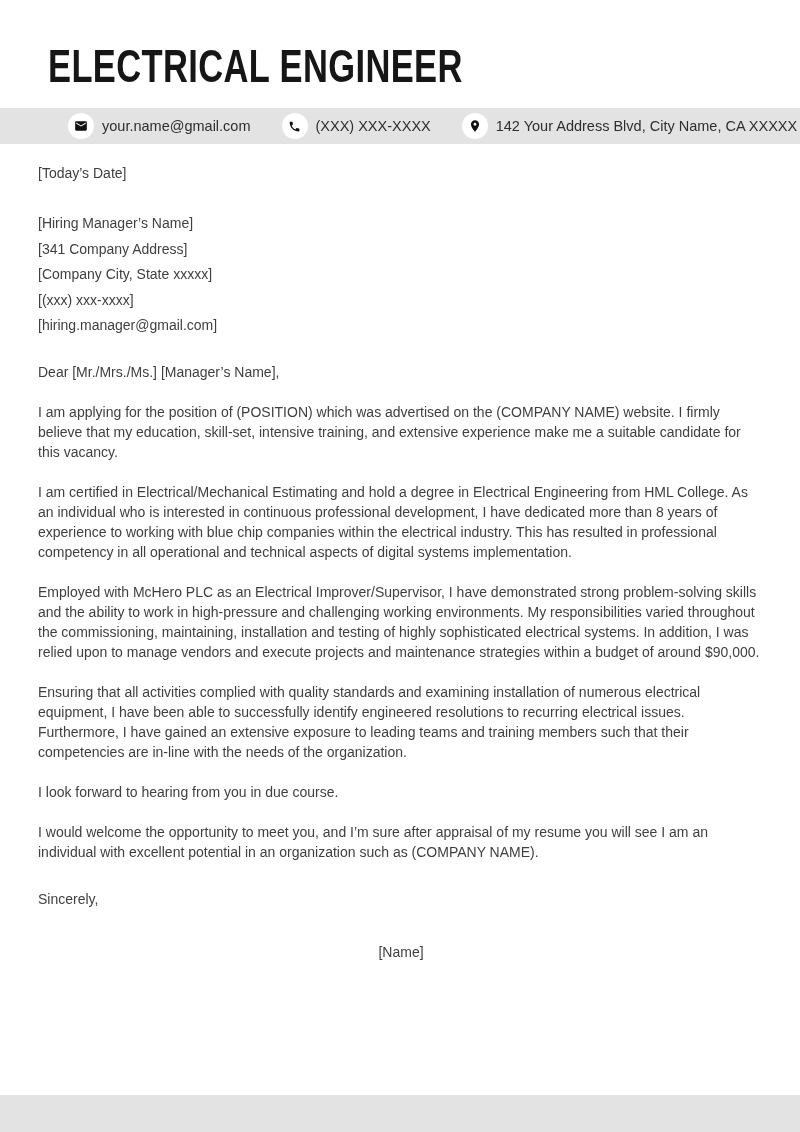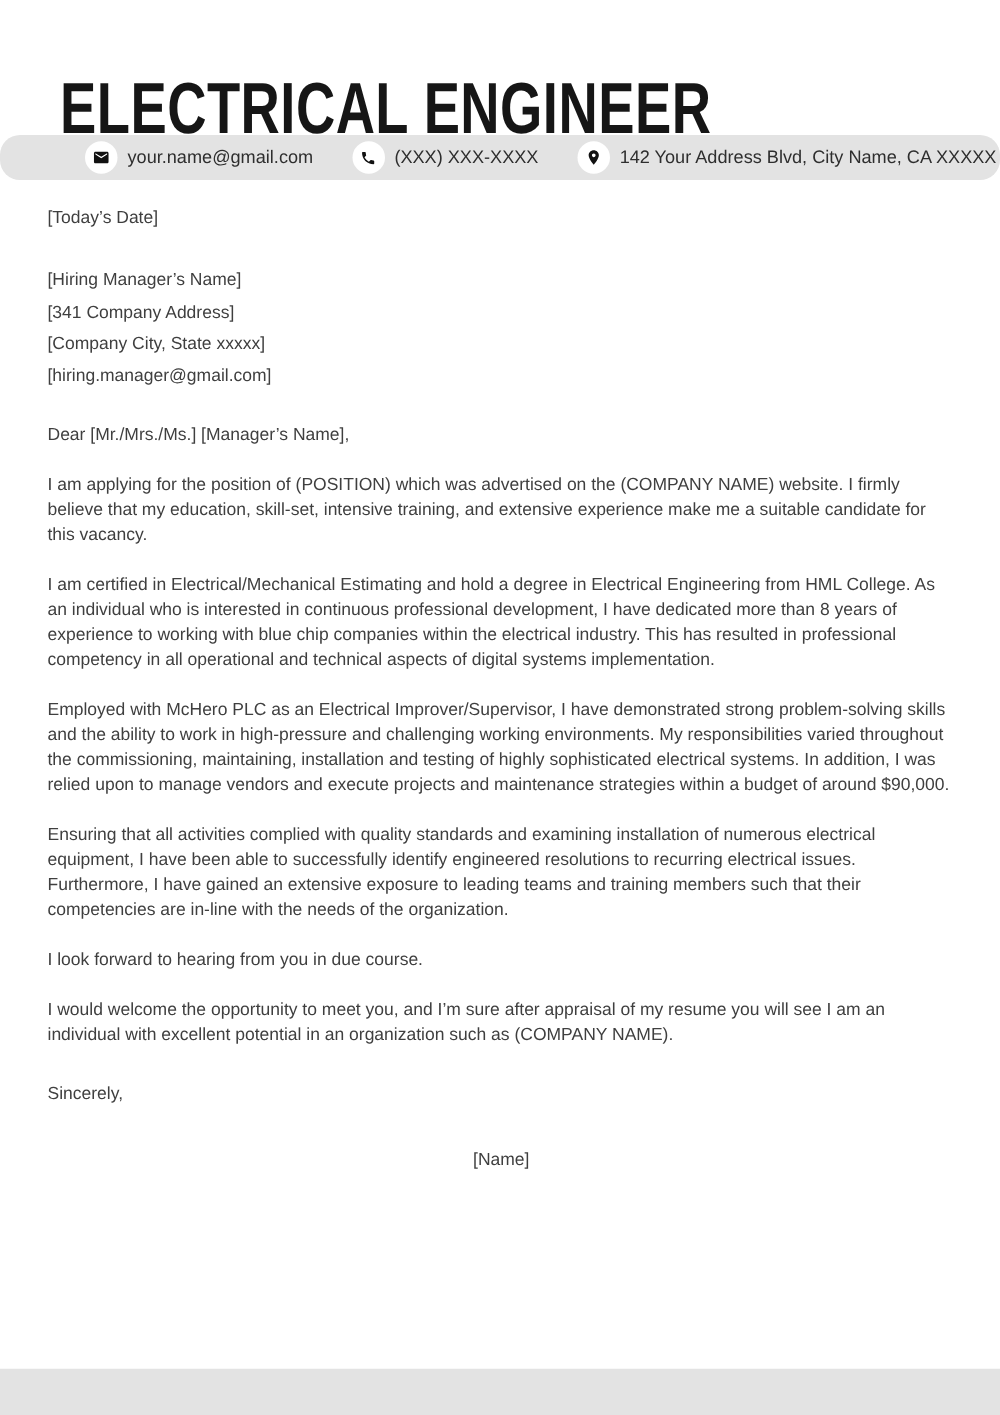--- a/index.html
+++ b/index.html
@@ -9,22 +9,22 @@
     width: 800px;
     height: 1132px;
     margin: 0 auto;
     background: #ffffff;
     overflow: hidden;
     font-family: "Liberation Sans", "DejaVu Sans", sans-serif;
     color: #3f3f3f;
   }
   
   .title {
-    margin: 58px 0 0 48px;
-    font-size: 58px;
+    margin: 37px 0 0 48px;
+    font-size: 46px;
     font-weight: 700;
     line-height: 58px;
     color: #161616;
     white-space: nowrap;
   }
   .title .squeeze {
     display: inline-block;
     transform: scaleX(0.75);
     transform-origin: left center;
     letter-spacing: 0.5px;
@@ -34,21 +34,20 @@
     position: absolute;
     top: 108px;
     left: 0;
     width: 800px;
     height: 36px;
     background: #e3e3e3;
     display: flex;
     align-items: center;
     padding-left: 68px;
     gap: 31px;
-    border-radius: 16px;
   }
   .contact-item { display: flex; align-items: center; }
   .icon-circle {
     width: 26px;
     height: 26px;
     border-radius: 50%;
     background: #ffffff;
     display: flex;
     align-items: center;
     justify-content: center;
@@ -123,20 +122,21 @@
   </div>
 
   <div class="letter">
 
     <div class="addr-block">
       <div>[Today’s Date]</div>
       <div class="addr-spacer"></div>
       <div>[Hiring Manager’s Name]</div>
       <div>[341 Company Address]</div>
       <div>[Company City, State xxxxx]</div>
+      <div>[(xxx) xxx-xxxx]</div>
       <div>[hiring.manager@gmail.com]</div>
     </div>
 
     <p class="salutation">Dear [Mr./Mrs./Ms.] [Manager’s Name],</p>
 
     <p class="para">I am applying for the position of (POSITION) which was advertised on the (COMPANY NAME) website. I firmly believe that my education, skill-set, intensive training, and extensive experience make me a suitable candidate for this vacancy.</p>
     <p class="para">I am certified in Electrical/Mechanical Estimating and hold a degree in Electrical Engineering from HML College. As an individual who is interested in continuous professional development, I have dedicated more than 8 years of experience to working with blue chip companies within the electrical industry. This has resulted in professional competency in all operational and technical aspects of digital systems implementation.</p>
     <p class="para">Employed with McHero PLC as an Electrical Improver/Supervisor, I have demonstrated strong problem-solving skills and the ability to work in high-pressure and challenging working environments. My responsibilities varied throughout the commissioning, maintaining, installation and testing of highly sophisticated electrical systems. In addition, I was relied upon to manage vendors and execute projects and maintenance strategies within a budget of around $90,000.</p>
     <p class="para">Ensuring that all activities complied with quality standards and examining installation of numerous electrical equipment, I have been able to successfully identify engineered resolutions to recurring electrical issues. Furthermore, I have gained an extensive exposure to leading teams and training members such that their competencies are in-line with the needs of the organization.</p>
     <p class="para">I look forward to hearing from you in due course.</p>

